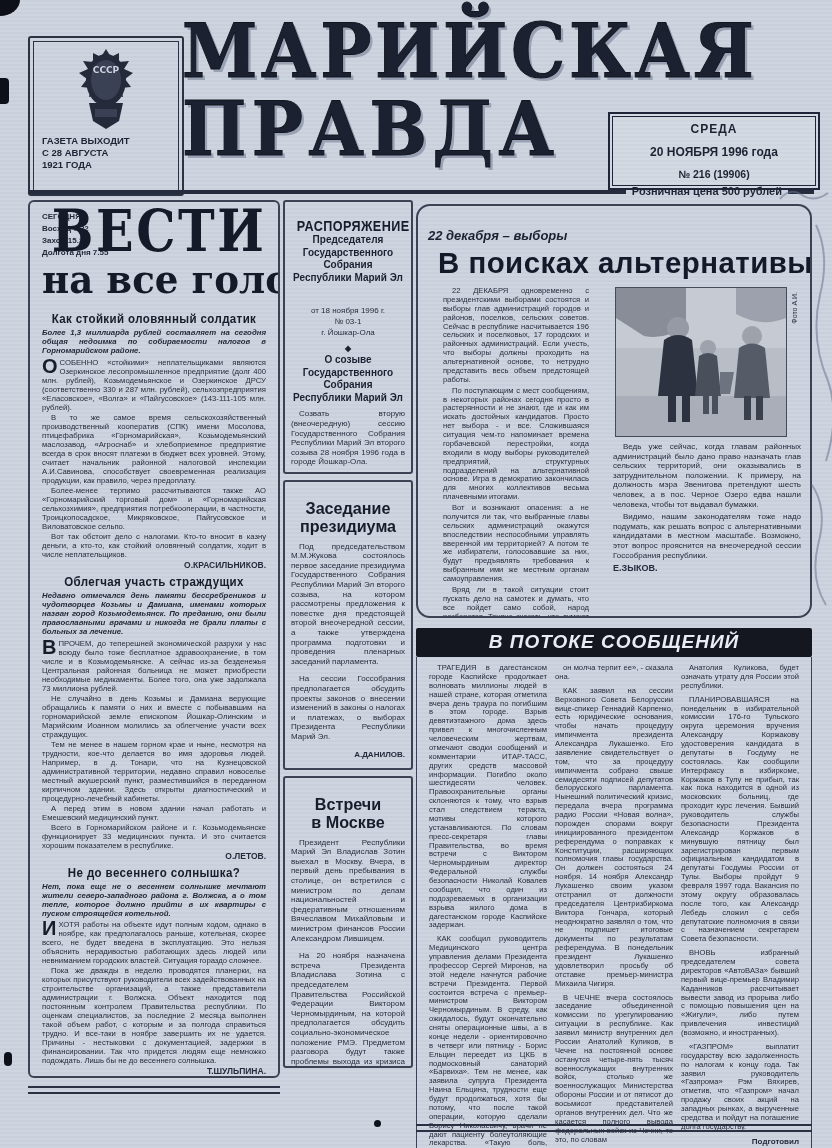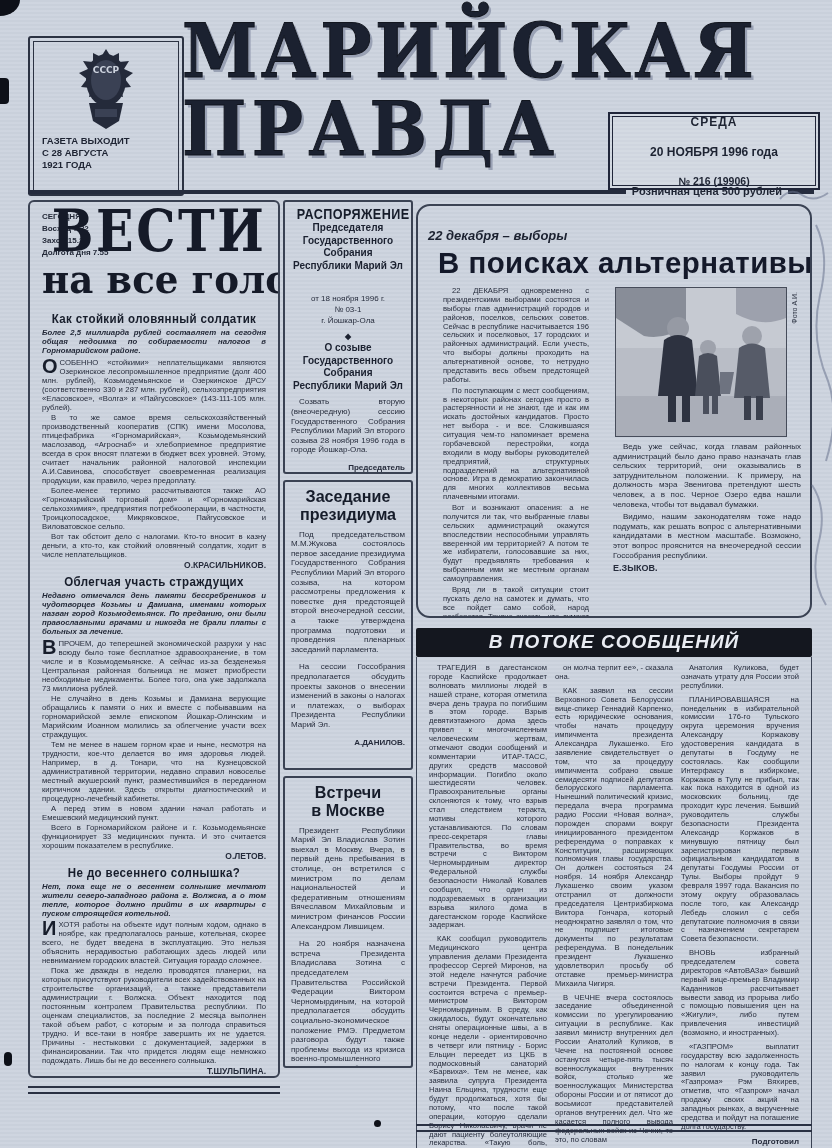--- a/index.html
+++ b/index.html
@@ -15,21 +15,21 @@
   .founded-inner{width:100%;height:100%;border:1px solid #2b3242;box-sizing:border-box;text-align:center;}
   .emblem{margin-top:5px;}
   .founded-text{font-size:9.5px;font-weight:bold;text-align:left;padding-left:8px;line-height:1.25;color:#1d2332;}
   .masthead{position:absolute;left:182px;top:14px;width:640px;}
   .mast-line{font-family:"DejaVu Serif", serif;font-weight:bold;color:#1b2130;
     text-shadow:3px 3px 0 #99a1b4;-webkit-text-stroke:1px #12161f;
     transform:scaleX(0.92);transform-origin:left;white-space:nowrap;line-height:1;}
   .mast1{font-size:74px;letter-spacing:4px;}
   .mast2{font-size:74px;letter-spacing:6px;margin-top:4px;}
   .date-box{position:absolute;left:608px;top:112px;width:204px;height:70px;border:2px solid #20263a;padding:2px;background:rgba(255,255,255,0.12);}
-  .date-inner{width:100%;height:100%;border:1px solid #20263a;box-sizing:border-box;display:flex;flex-direction:column;justify-content:center;text-align:center;gap:16px;}
+  .date-inner{width:100%;height:100%;border:1px solid #20263a;box-sizing:border-box;display:flex;flex-direction:column;justify-content:center;text-align:center;gap:9px;}
   .date-inner div{font-weight:bold;color:#1d2332;}
   .d-weekday{font-size:12px;letter-spacing:1px;}
   .d-date{font-size:12px;}
   .d-issue{font-size:10.5px;}
   .price-row{position:absolute;left:28px;top:185px;width:786px;display:flex;align-items:center;}
   .price-rule{border-top:4px solid #252c3e;margin-top:1px;}
   .pr-l{flex:1;}
   .pr-r{width:26px;}
   .price-text{font-size:11px;font-weight:bold;padding:0 6px;white-space:nowrap;color:#1d2332;}
   
@@ -39,21 +39,21 @@
   .vesti1{position:absolute;right:0;top:-10px;font-family:"DejaVu Serif",serif;font-weight:bold;font-size:58px;letter-spacing:3px;transform:scaleX(0.85);transform-origin:right;color:#151a28;}
   .vesti2{position:absolute;left:0;top:48px;font-family:"DejaVu Serif",serif;font-weight:bold;font-size:40px;white-space:nowrap;transform:scaleX(0.93);transform-origin:left;color:#151a28;}
   .art h3{text-align:center;font-size:12px;font-weight:bold;margin:5px 0 2px;letter-spacing:0.4px;color:#171d2b;transform:scaleX(0.96);}
   .lead{font-style:italic;font-weight:bold;font-size:7.8px;line-height:1.18;text-align:justify;margin:0 0 2px;color:#232938;}
   .bp{font-size:7.7px;line-height:1.17;text-align:justify;margin:0 0 1px;text-indent:9px;}
   .bp.has-dc{text-indent:0;}
   .dc{float:left;font-size:20px;line-height:16px;font-weight:bold;margin:0 2px 0 0;color:#171d2b;}
   .dc:empty{display:none;}
   .sig{text-align:right;font-weight:bold;font-size:8.5px;margin:1px 0 4px;}
   
-  .mid-box{position:absolute;left:283px;width:130px;border:2px solid #3a4253;border-radius:3px;box-sizing:border-box;padding:4px 6px;overflow:hidden;}
+  .mid-box{position:absolute;left:283px;width:130px;border:2px solid #3a4253;border-radius:3px;box-sizing:border-box;padding:16px 6px;overflow:hidden;}
   .mb1{top:200px;height:274px;}
   .mb2{top:480px;height:290px;}
   .mb3{top:776px;height:292px;}
   .decree-title{text-align:center;font-weight:bold;font-size:14px;letter-spacing:0.5px;color:#161c2a;transform:scaleX(0.9);}
   .decree-sub{text-align:center;font-weight:bold;font-size:10px;line-height:1.25;color:#1b2130;}
   .decree-meta{text-align:center;font-size:8px;line-height:1.35;margin-top:22px;}
   .decree-subject{text-align:center;font-weight:bold;font-size:10px;line-height:1.25;margin-top:6px;color:#1b2130;}
   .diamond{font-size:8px;display:block;}
   .mid-body{font-size:8px;line-height:1.2;text-align:justify;margin-top:5px;text-indent:8px;}
   .mid-sig{text-align:right;font-weight:bold;font-size:8px;line-height:1.25;margin-top:4px;}
@@ -139,21 +139,21 @@
       <div>Восход 7.32</div>
       <div>Заход 15.37</div>
       <div>Долгота дня 7.55</div>
     </div>
     <div class="vesti1">ВЕСТИ</div>
     <div class="vesti2">на все голоса</div>
   </div>
 
   <div class="art">
     <h3>Как стойкий оловянный солдатик</h3>
-    <p class="lead">Более 2,5 миллиарда рублей составляет на сегодня общая недоимка по собираемости налогов в Горномарийском районе.</p>
+    <p class="lead">Более 1,3 миллиарда рублей составляет на сегодня общая недоимка по собираемости налогов в Горномарийском районе.</p>
     <p class="bp has-dc"><span class="dc">О</span><span>СОБЕННО «стойкими» неплательщиками являются Озеркинское лесопромышленное предприятие (долг 400 млн. рублей), Козьмодемьянское и Озеркинское ДРСУ (соответственно 330 и 287 млн. рублей), сельхозпредприятия «Еласовское», «Волга» и «Пайгусовское» (143-111-105 млн. рублей).</span></p>
     <p class="bp"><span>В то же самое время сельскохозяйственный производственный кооператив (СПК) имени Мосолова, птицефабрика «Горномарийская», Козьмодемьянский маслозавод, «Агроснаб» и хлебоприемное предприятие всегда в срок вносят платежи в бюджет всех уровней. Этому, считает начальник районной налоговой инспекции А.И.Савинова, способствует своевременная реализация продукции, как правило, через предоплату.</span></p>
     <p class="bp"><span>Более-менее терпимо рассчитываются также АО «Горномарийский торговый дом» и «Горномарийская сельхозхимия», предприятия потребкооперации, в частности, Троицкопосадское, Микряковское, Пайгусовское и Виловатовское сельпо.</span></p>
     <p class="bp"><span>Вот так обстоит дело с налогами. Кто-то вносит в казну деньги, а кто-то, как стойкий оловянный солдатик, ходит в числе неплательщиков.</span></p>
     <div class="sig">О.КРАСИЛЬНИКОВ.</div>
   </div>
 
   <div class="art">
     <h3>Облегчая участь страждущих</h3>
     <p class="lead">Недавно отмечался день памяти бессребреников и чудотворцев Козьмы и Дамиана, именами которых назван город Козьмодемьянск. По преданию, они были православными врачами и никогда не брали платы с больных за лечение.</p>

